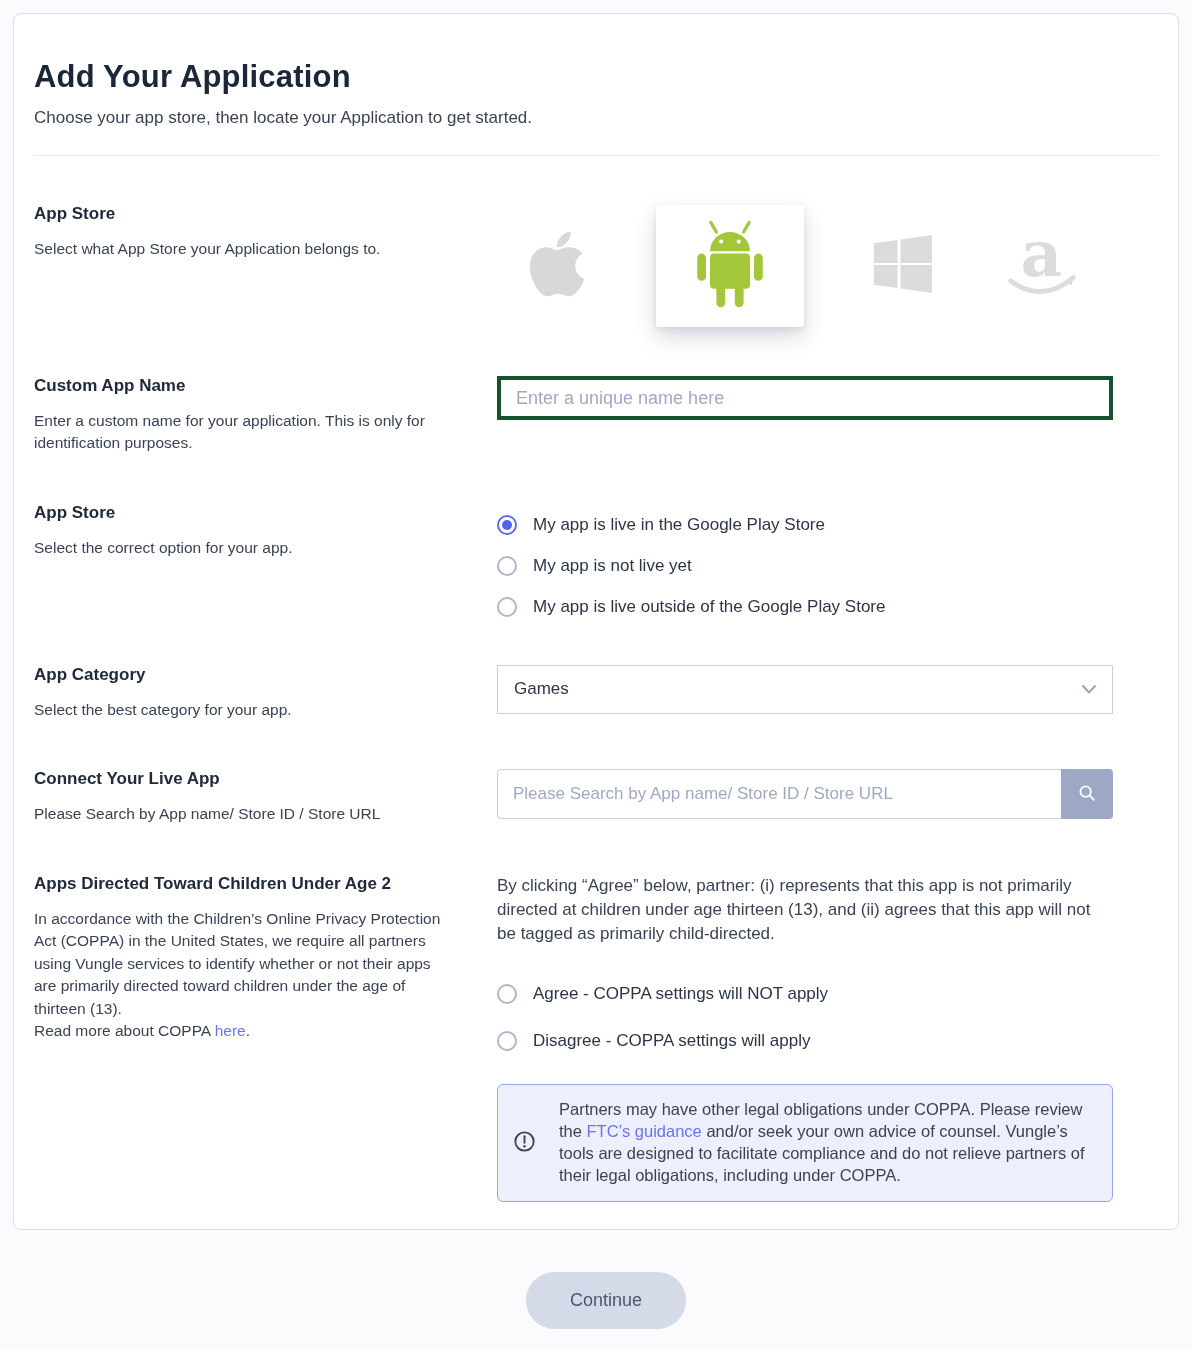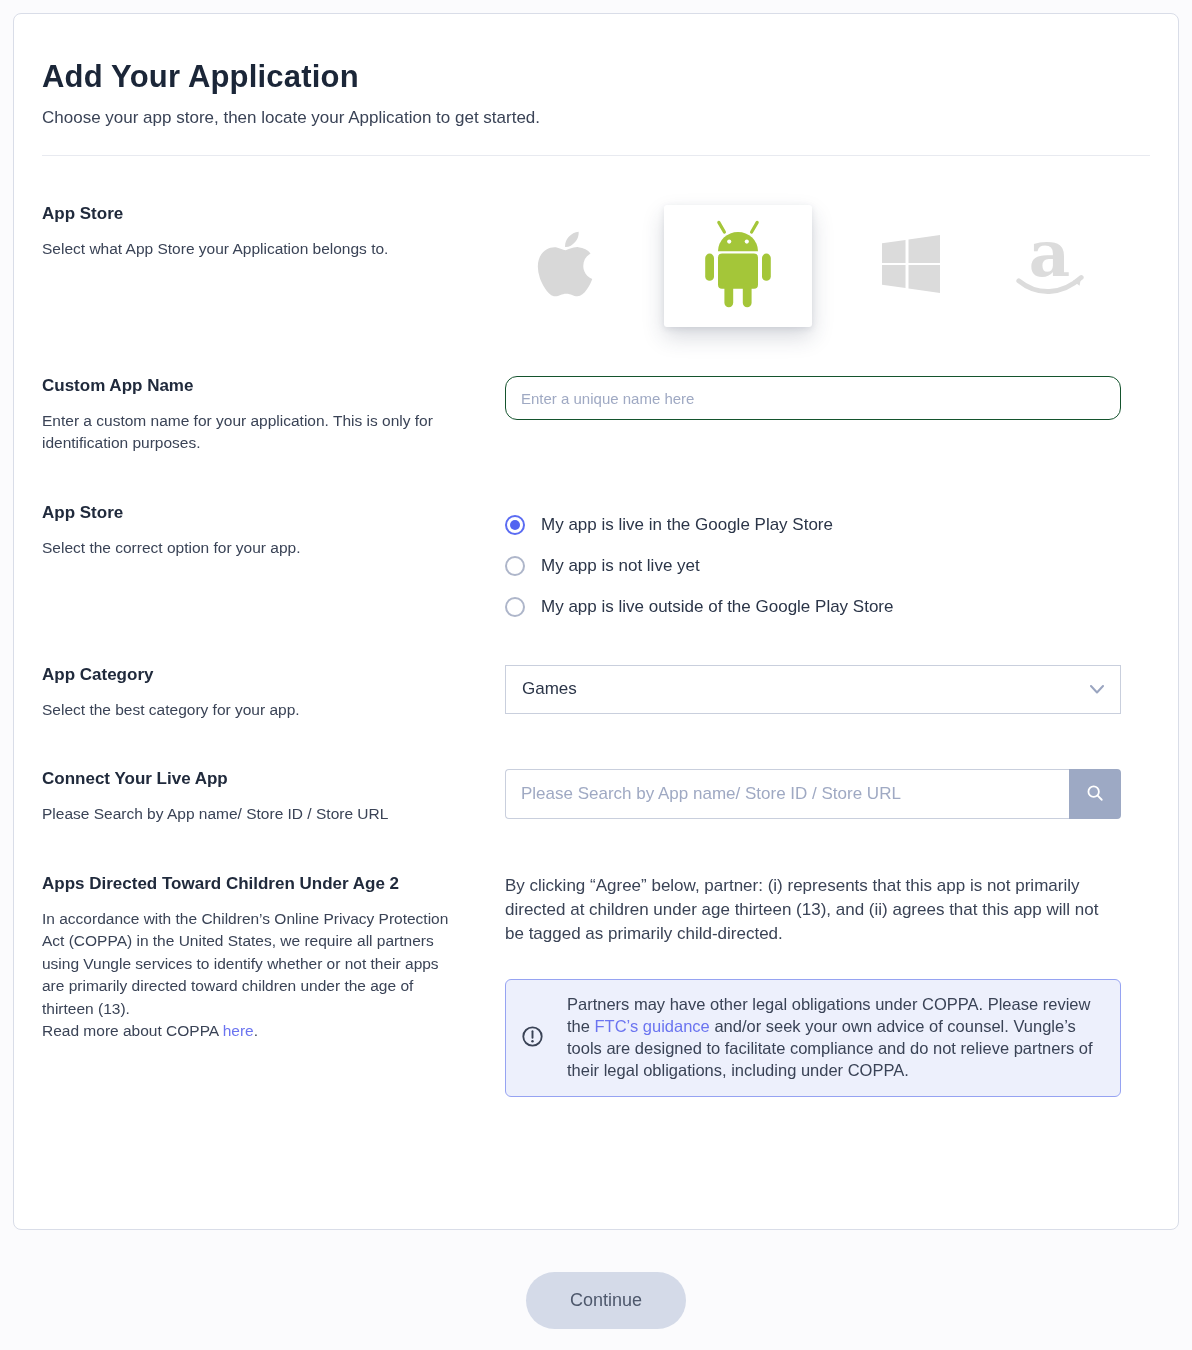--- a/index.html
+++ b/index.html
@@ -1,20 +1,20 @@
 <!DOCTYPE html>
 <html><head>
 <meta charset="utf-8">
 <style>
   * { margin:0; padding:0; box-sizing:border-box; }
   html,body { width:1192px; height:1350px; background:#fbfbfd; font-family:"Liberation Sans", sans-serif; }
   .card {
     position:absolute; left:13px; top:13px; width:1166px; height:1217px;
     background:#ffffff; border:1px solid #d9dde8; border-radius:8px;
-    padding:45px 28px; overflow:hidden;
+    padding:45px 20px; overflow:hidden;
   }
   .page-title { font-size:31px; font-weight:800; color:#1b2638; letter-spacing:.2px; }
   .page-subtitle { margin-top:13px; font-size:17px; color:#3a4356; }
   .divider { margin-top:27px; border-top:1px solid #e8eaf0; }
   .row { display:flex; align-items:flex-start; margin-top:48px; }
   .lcol { width:420px; margin-right:43px; flex:none; }
   .rcol { width:616px; flex:none; }
   .sec-label { font-size:17px; font-weight:bold; color:#202a3c; }
   .sec-desc { margin-top:14px; font-size:15.5px; line-height:1.45; color:#3a4356; }
   .link { color:#6b74f0; cursor:pointer; text-decoration:none; }
@@ -23,22 +23,22 @@
   .stores { display:flex; justify-content:space-between; align-items:center; padding:0 30px; height:124px; }
   .store-cell { display:flex; align-items:center; justify-content:center; }
   .tile {
     width:148px; height:122px; background:#ffffff; border-radius:3px;
     box-shadow:0 10px 22px rgba(40,50,80,.18), 0 2px 6px rgba(40,50,80,.10);
     display:flex; align-items:center; justify-content:center;
   }
 
   
   .text-input {
-    width:100%; height:44px; border:1px solid #14532d; border-radius:12px;
-    padding:0 15px; font-size:15px; color:#2b3548; background:#fff; outline:none;
+    width:100%; height:44px; border:4px solid #14532d; border-radius:0;
+    padding:0 15px; font-size:18px; color:#2b3548; background:#fff; outline:none;
     font-family:"Liberation Sans", sans-serif;
   }
   .text-input::placeholder { color:#9fa9c3; opacity:1; }
   .select-box {
     width:100%; height:49px; border:1px solid #c9cfdd; border-radius:0;
     display:flex; align-items:center; justify-content:space-between;
     padding:0 16px; background:#fff; cursor:pointer;
   }
   .select-value { font-size:17px; color:#2b3548; }
   .search-wrap { display:flex; width:100%; height:50px; }
@@ -223,20 +223,30 @@
 
   <div class="row">
     <div class="lcol">
       <div class="sec-label">Apps Directed Toward Children Under Age 2</div>
       <div class="sec-desc"><span>In accordance with the Children’s Online Privacy Protection Act (COPPA) in the United States, we require all partners using Vungle services to identify whether or not their apps are primarily directed toward children under the age of thirteen (13).</span><br>
         <span>Read more about COPPA </span><a class="link">here</a><span>.</span>
       </div>
     </div>
     <div class="rcol">
       <div class="agreement">By clicking “Agree” below, partner: (i) represents that this app is not primarily directed at children under age thirteen (13), and (ii) agrees that this app will not be tagged as primarily child-directed.</div>
+      <div class="radio-list coppa-radios">
+        <div class="radio-opt">
+          <span class="radio"></span>
+          <span class="radio-label">Agree - COPPA settings will NOT apply</span>
+        </div>
+        <div class="radio-opt">
+          <span class="radio"></span>
+          <span class="radio-label">Disagree - COPPA settings will apply</span>
+        </div>
+      </div>
       <div class="notice">
         <span>
           <svg width="23" height="23" viewBox="0 0 24 24">
               <circle cx="12" cy="12" r="9.6" fill="none" stroke="#3a4356" stroke-width="1.9"></circle>
               <line x1="12" y1="6.6" x2="12" y2="13.4" stroke="#3a4356" stroke-width="2" stroke-linecap="round"></line>
               <circle cx="12" cy="16.9" r="1.3" fill="#3a4356"></circle>
             </svg>
         </span>
         <div class="notice-text"><span>Partners may have other legal obligations under COPPA. Please review the </span><a class="link">FTC’s guidance</a><span> and/or seek your own advice of counsel. Vungle’s tools are designed to facilitate compliance and do not relieve partners of their legal obligations, including under COPPA.</span></div>
       </div>

